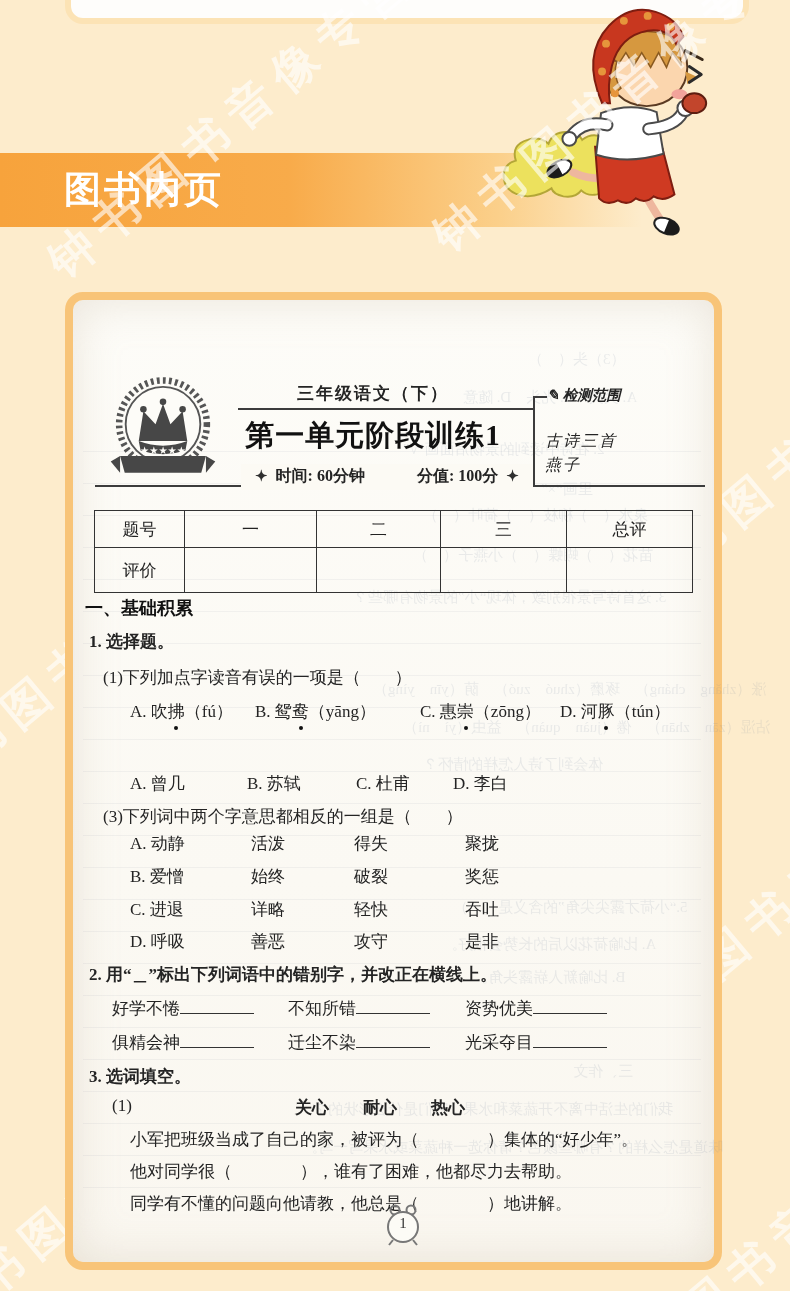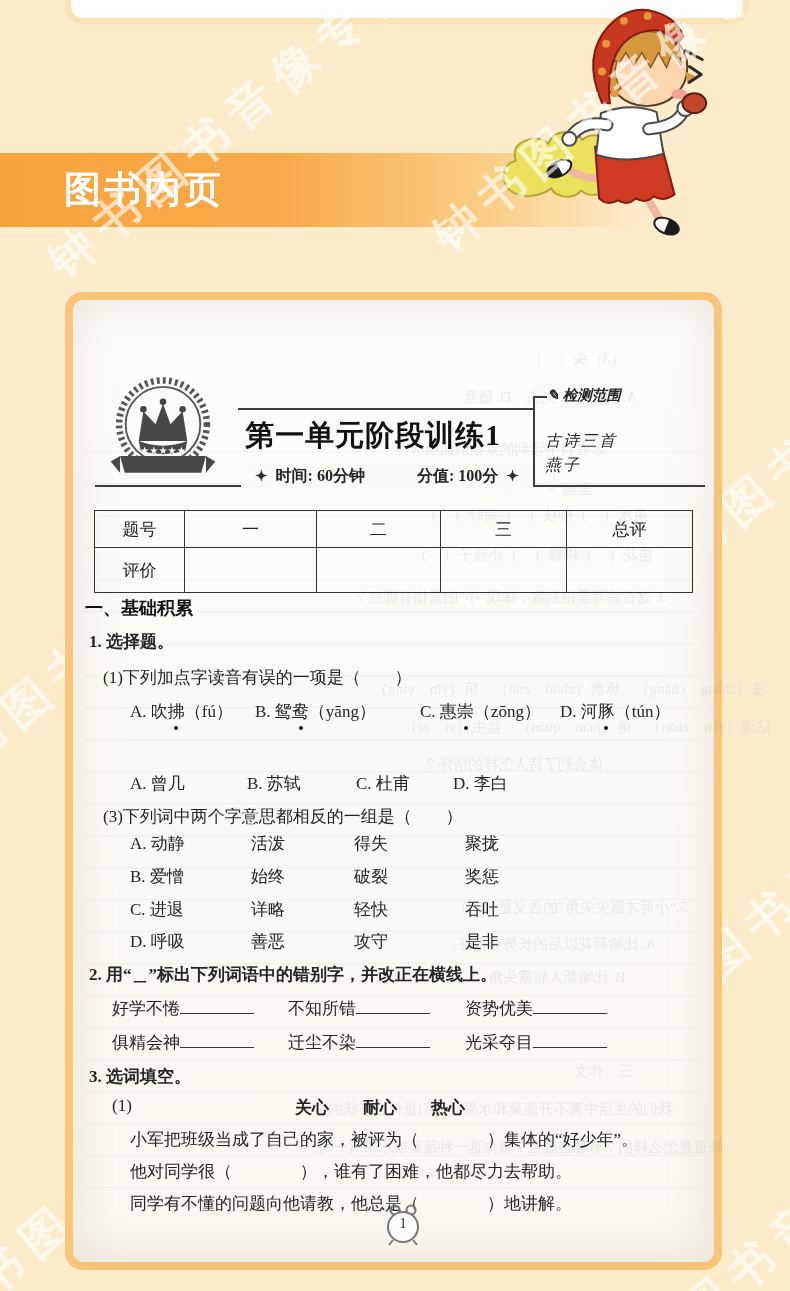--- a/index.html
+++ b/index.html
@@ -144,20 +144,21 @@
     <circle cx="39" cy="42" r="3.5" fill="#474747"></circle>
         <circle cx="60" cy="34" r="3.5" fill="#474747"></circle>
         <circle cx="81" cy="42" r="3.5" fill="#474747"></circle>
     <path d="M34,76 q26,10 52,0 l-2,10 q-24,8 -48,0 z" fill="#474747"></path>
     <path d="M14,92 L106,92 L101,110 L19,110 z" fill="#474747"></path>
     <path d="M14,92 L4,98 L14,110 z" fill="#474747"></path>
         <path d="M106,92 L116,98 L106,110 z" fill="#474747"></path>
     <text x="60" y="90" text-anchor="middle" font-size="11" fill="#fdfcf8">★★★★★</text>
   </svg>
 
+  <div class="abs grade">三年级语文（下）</div>
   <div class="hline" style="left:165px;top:108px;width:295px;height:2px"></div>
   <div class="abs ptitle">第一单元阶段训练1</div>
 
   <div class="hline" style="left:22px;top:185px;width:610px;height:2px"></div>
   <div class="abs timebar">
     <span class="diamond">✦</span><span>时间: 60分钟</span><span style="display:inline-block;width:52px"></span><span>分值: 100分</span><span class="diamond">✦</span>
   </div>
 
   <div class="hline" style="left:460px;top:96px;width:2px;height:89px"></div>
   <div class="hline" style="left:460px;top:96px;width:14px;height:2px"></div>

